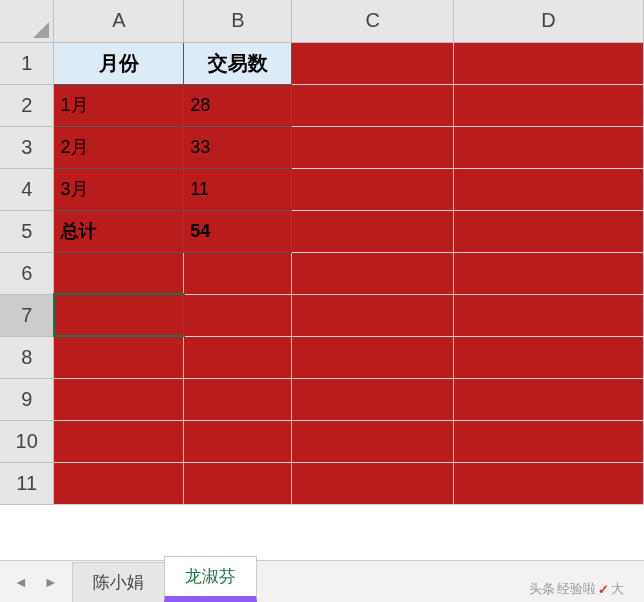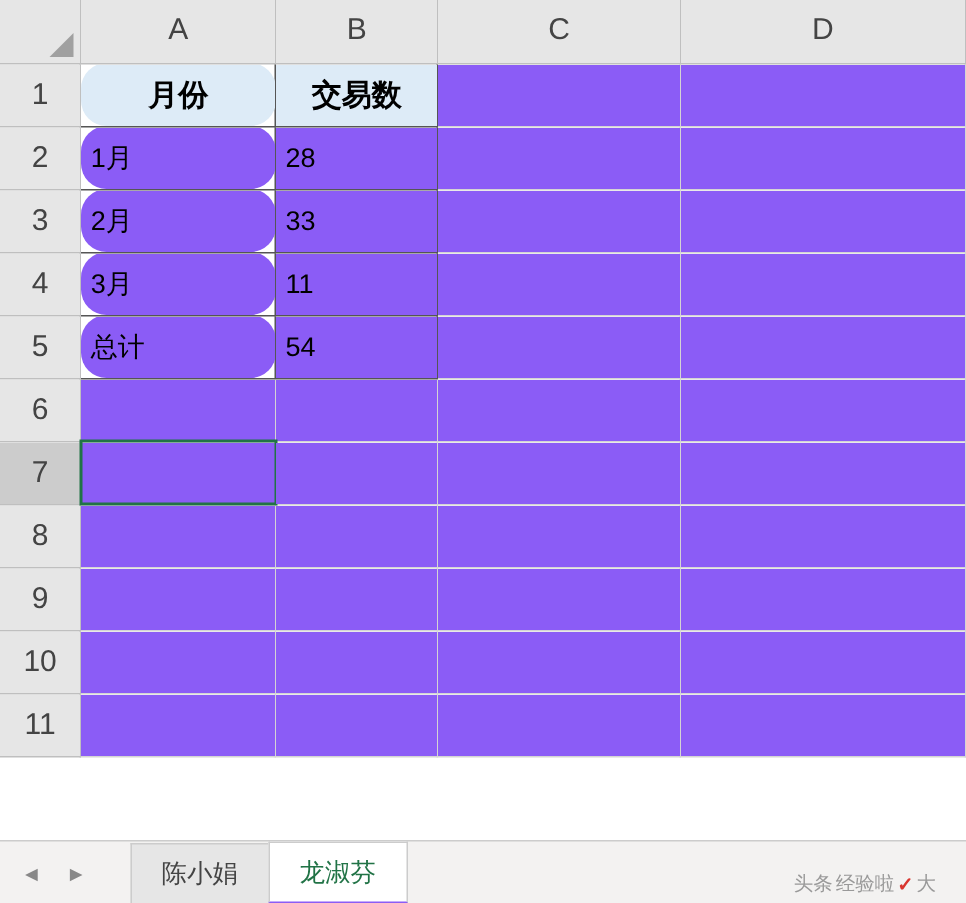--- a/index.html
+++ b/index.html
@@ -15,21 +15,21 @@
     .grid {
       border-collapse: collapse;
       width: 100%;
     }
     .grid td, .grid th {
       height: 42px;
       border-right: 1px solid #d4d4d4;
       border-bottom: 1px solid #d4d4d4;
       padding: 0 6px;
       vertical-align: middle;
-      background: #8b5cf6;
+      background: #b91c1c;
       position: relative;
     }
     .corner {
       width: 54px;
       background: #e6e6e6 !important;
       border-right: 1px solid #bfbfbf !important;
       border-bottom: 1px solid #bfbfbf !important;
       position: relative;
     }
     .corner::after {
@@ -63,32 +63,32 @@
       font-size: 20px;
     }
     .rowhdr.highlight {
       background: #ccc !important;
     }
     .col-A { width: 130px; }
     .col-B { width: 108px; }
     .col-C { width: 162px; }
     .col-D { width: 190px; }
     .data-border-top { border-top: 1px solid #555 !important; }
-    .data-border-left { border-left: 1px solid #555 !important; border-radius: 17px; }
+    .data-border-left { border-left: 1px solid #555 !important; }
     .data-border-right { border-right: 1px solid #555 !important; }
     .data-border-bottom { border-bottom: 1px solid #555 !important; }
     .hdr-cell {
       background: #ddebf7 !important;
       font-weight: bold;
       text-align: center;
       font-size: 20px;
     }
     .text-left { text-align: left; }
     .text-right { }
-    .bold { font-weight: normal; }
+    .bold { font-weight: bold; }
     
     .sel {
       outline: 2px solid #217346;
       outline-offset: -1px;
     }
     .tabs-bar {
       position: absolute;
       bottom: 0;
       left: 0;
       right: 0;
@@ -105,35 +105,34 @@
       gap: 16px;
       color: #888;
       font-size: 14px;
     }
     .nav-btn {
       cursor: pointer;
     }
     .tabs {
       display: flex;
       align-items: flex-end;
-      margin-left: 15px;
     }
     .tab {
       padding: 8px 20px;
       background: #e6e6e6;
       border: 1px solid #ccc;
       border-bottom: none;
       font-size: 17px;
       color: #444;
       cursor: pointer;
       margin-right: -1px;
     }
     .tab.active {
       background: #fff;
-      border-bottom: 1px solid #8b5cf6;
+      border-bottom: 6px solid #8b5cf6;
       color: #217346;
       font-weight: 500;
       position: relative;
       z-index: 2;
     }
     .watermark {
       position: absolute;
       bottom: 4px;
       right: 20px;
       font-size: 13px;

